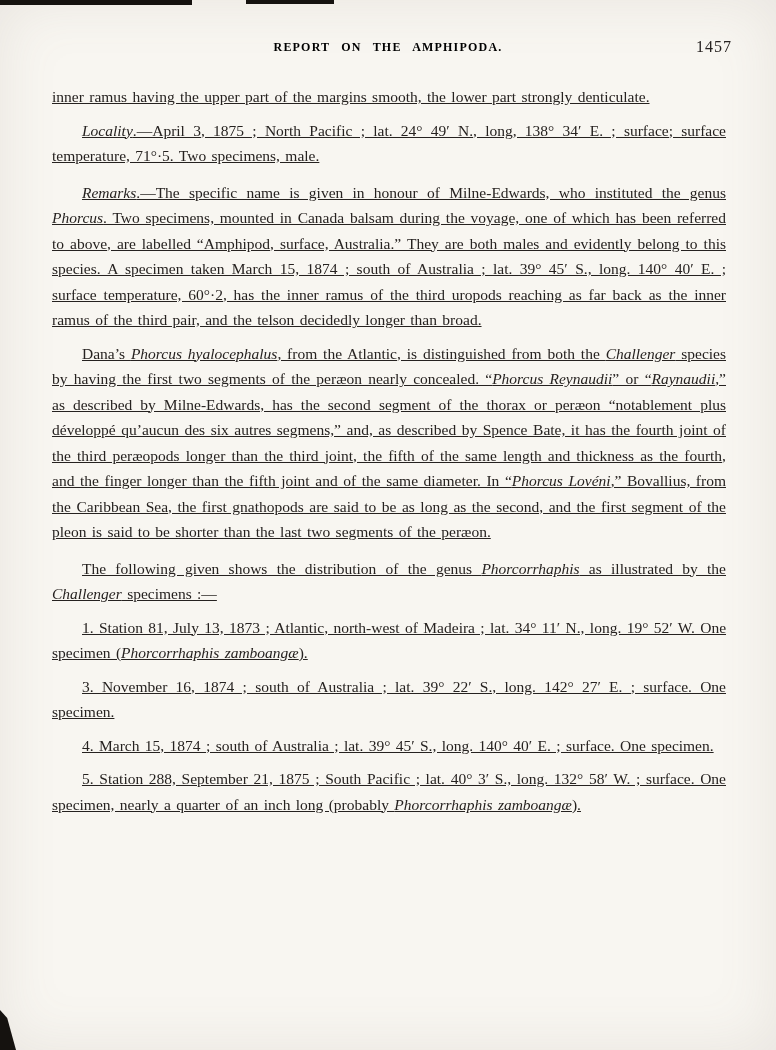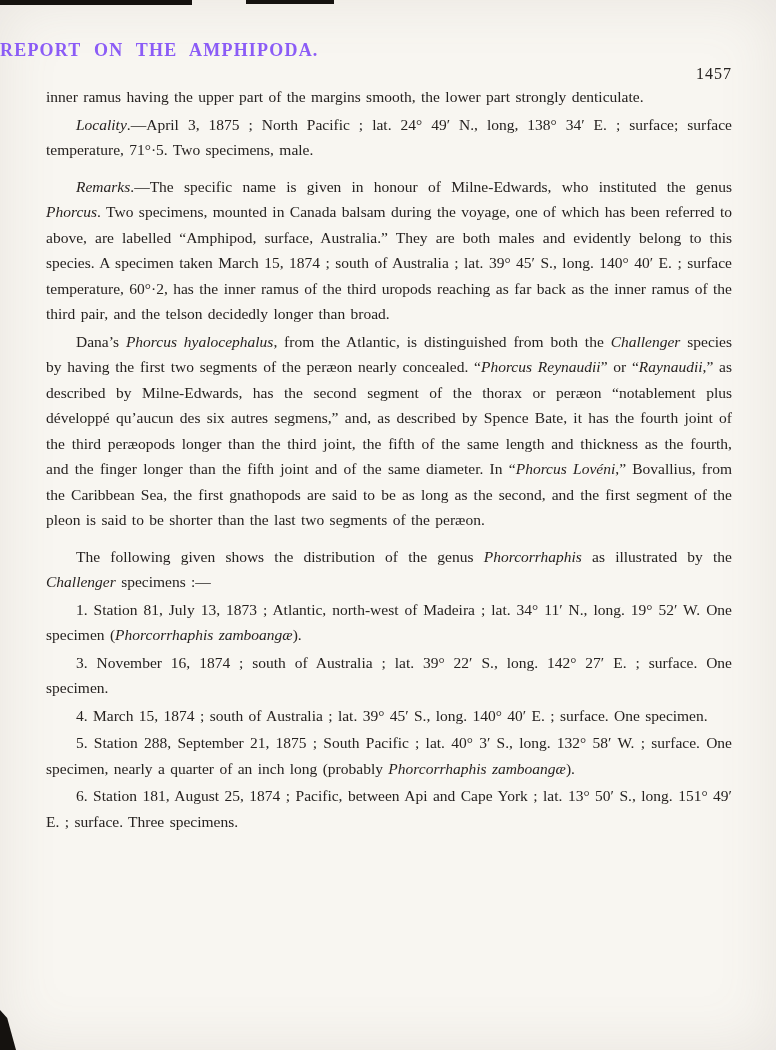--- a/index.html
+++ b/index.html
@@ -13,42 +13,42 @@
     font-family: "Liberation Serif", "DejaVu Serif", serif;
     overflow: hidden;
     box-shadow: inset 0 0 60px rgba(120,110,95,0.12);
   }
   .header-row {
     position: relative;
     padding-top: 40px;
     height: 24px;
   }
   .running-head {
+    text-align: center;
     font-weight: bold;
-    font-size: 18px;
+    font-size: 12px;
     letter-spacing: 1.2px;
     word-spacing: 7px;
-    color: #8b5cf6;
+    color: #000000;
   }
   .page-number {
     position: absolute;
     top: 38px;
     right: 44px;
     font-size: 16px;
     letter-spacing: 1px;
-    margin-top: 27px;
   }
   .text-block {
     margin: 20px 42px 0 44px;
     font-size: 15.5px;
     line-height: 25.5px;
     text-align: justify;
     word-spacing: 1.5px;
   }
-  .para { margin: 2px; }
+  .para { margin: 8px; text-decoration: underline; }
   .para.indent { text-indent: 30px; }
   .para.space-before { margin-top: 11px; }
   .para em { font-style: italic; }
   .artifact { position: absolute; background: #15120f; }
   .artifact-top-1 { top: 0; left: 0; width: 192px; height: 5px; }
   .artifact-top-2 { top: 0; left: 246; left: 246px; width: 88px; height: 4px; }
   .artifact-bottom {
     bottom: 0; left: 0; width: 16px; height: 40px;
     clip-path: polygon(0 0, 45% 20%, 100% 100%, 0 100%);
   }
@@ -69,15 +69,14 @@
   <div class="text-block">
       <p class="para"><span>inner ramus having the upper part of the margins smooth, the lower part strongly denticulate.</span></p>
       <p class="para indent"><em>Locality</em><span>.—April 3, 1875 ; North Pacific ; lat. 24° 49′ N., long, 138° 34′ E. ; surface; surface temperature, 71°·5.  Two specimens, male.</span></p>
       <p class="para indent space-before"><em>Remarks</em><span>.—The specific name is given in honour of Milne-Edwards, who instituted the genus </span><em>Phorcus</em><span>.  Two specimens, mounted in Canada balsam during the voyage, one of which has been referred to above, are labelled “Amphipod, surface, Australia.”  They are both males and evidently belong to this species.  A specimen taken March 15, 1874 ; south of Australia ; lat. 39° 45′ S., long. 140° 40′ E. ; surface temperature, 60°·2, has the inner ramus of the third uropods reaching as far back as the inner ramus of the third pair, and the telson decidedly longer than broad.</span></p>
       <p class="para indent"><span>Dana’s </span><em>Phorcus hyalocephalus</em><span>, from the Atlantic, is distinguished from both the </span><em>Challenger</em><span> species by having the first two segments of the peræon nearly concealed.  “</span><em>Phorcus Reynaudii</em><span>” or “</span><em>Raynaudii</em><span>,” as described by Milne-Edwards, has the second segment of the thorax or peræon “notablement plus développé qu’aucun des six autres segmens,” and, as described by Spence Bate, it has the fourth joint of the third peræopods longer than the third joint, the fifth of the same length and thickness as the fourth, and the finger longer than the fifth joint and of the same diameter.  In “</span><em>Phorcus Lovéni</em><span>,” Bovallius, from the Caribbean Sea, the first gnathopods are said to be as long as the second, and the first segment of the pleon is said to be shorter than the last two segments of the peræon.</span></p>
       <p class="para indent space-before"><span>The following given shows the distribution of the genus </span><em>Phorcorrhaphis</em><span> as illustrated by the </span><em>Challenger</em><span> specimens :—</span></p>
       <p class="para indent"><span>1. Station 81, July 13, 1873 ; Atlantic, north-west of Madeira ; lat. 34° 11′ N., long. 19° 52′ W.  One specimen (</span><em>Phorcorrhaphis zamboangæ</em><span>).</span></p>
       <p class="para indent"><span>3. November 16, 1874 ; south of Australia ; lat. 39° 22′ S., long. 142° 27′ E. ; surface. One specimen.</span></p>
       <p class="para indent"><span>4. March 15, 1874 ; south of Australia ; lat. 39° 45′ S., long. 140° 40′ E. ; surface. One specimen.</span></p>
       <p class="para indent"><span>5. Station 288, September 21, 1875 ; South Pacific ; lat. 40° 3′ S., long. 132° 58′ W. ; surface.  One specimen, nearly a quarter of an inch long (probably </span><em>Phorcorrhaphis zamboangæ</em><span>).</span></p>
-      <p class="para indent"><span>6. Station 181, August 25, 1874 ; Pacific, between Api and Cape York ; lat. 13° 50′ S., long. 151° 49′ E. ; surface.  Three specimens.</span></p>
     </div>
 </div>
 
 </body></html>

